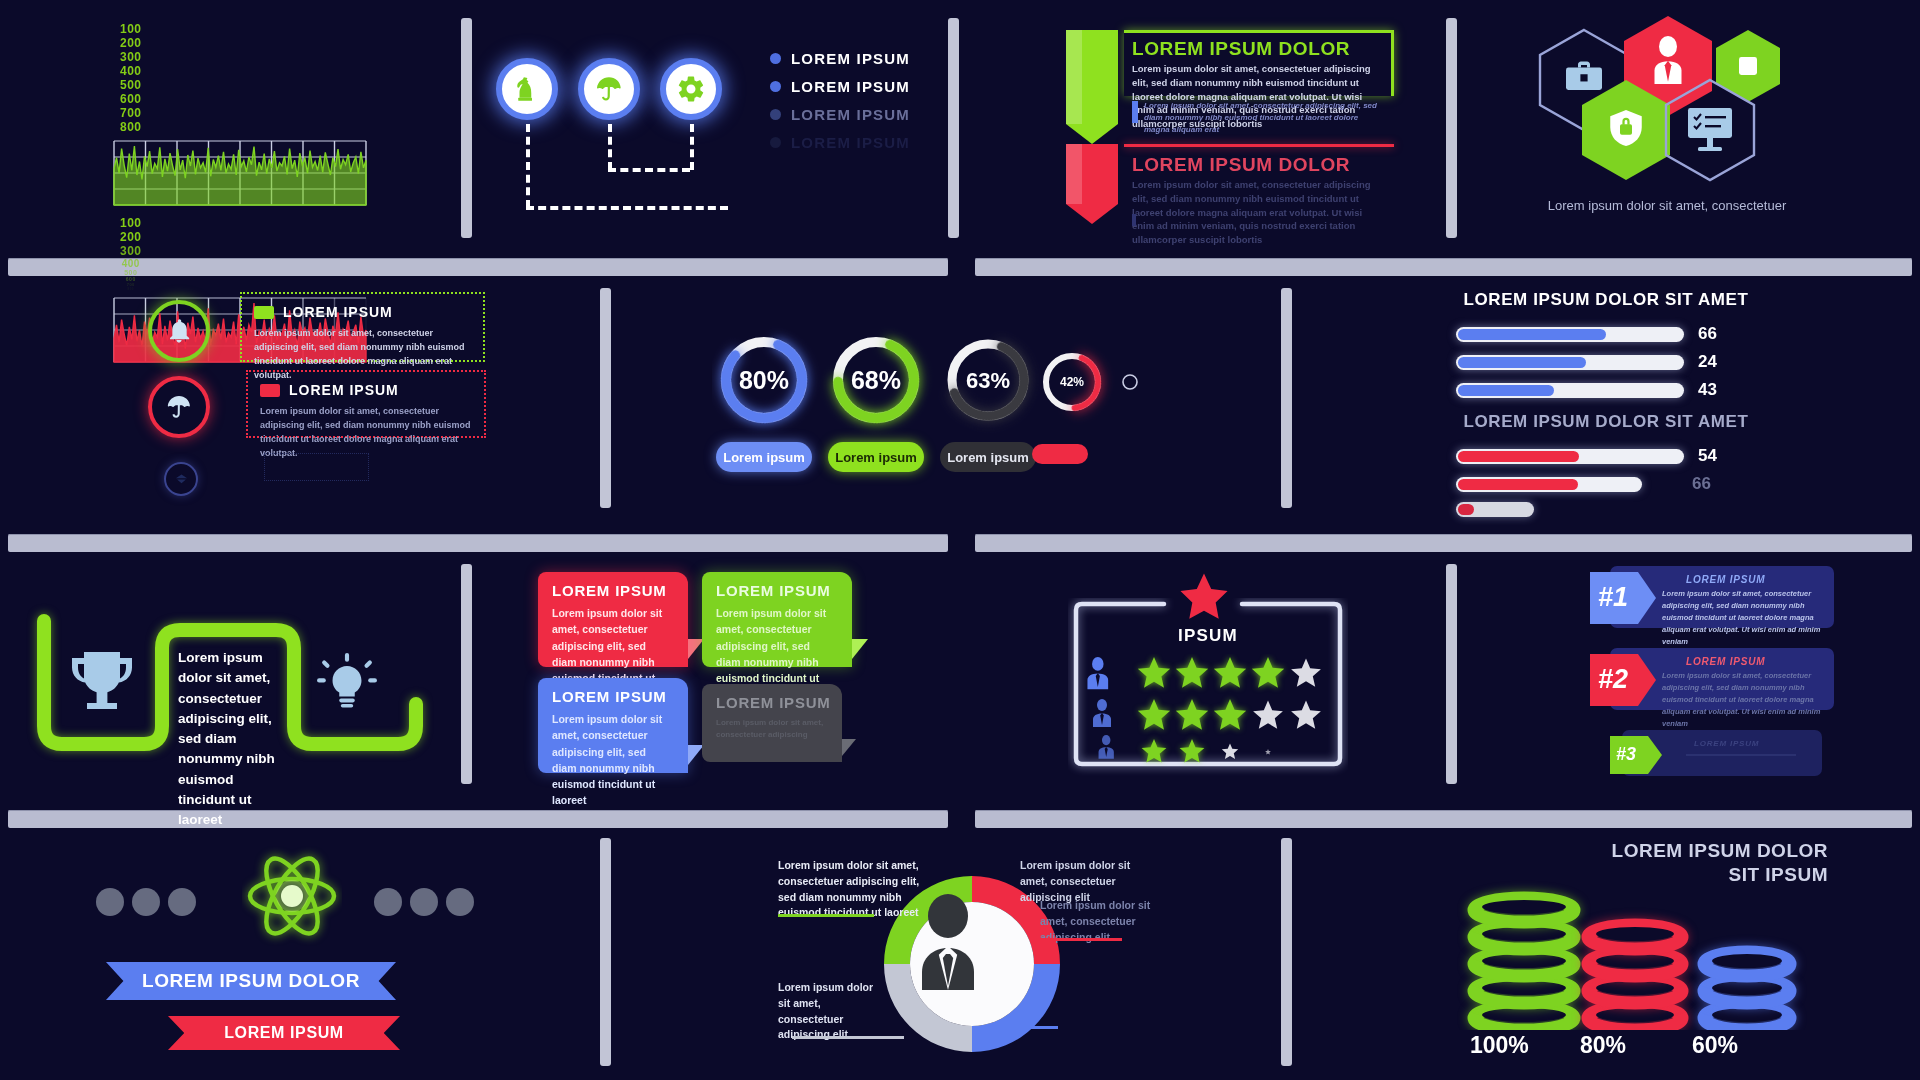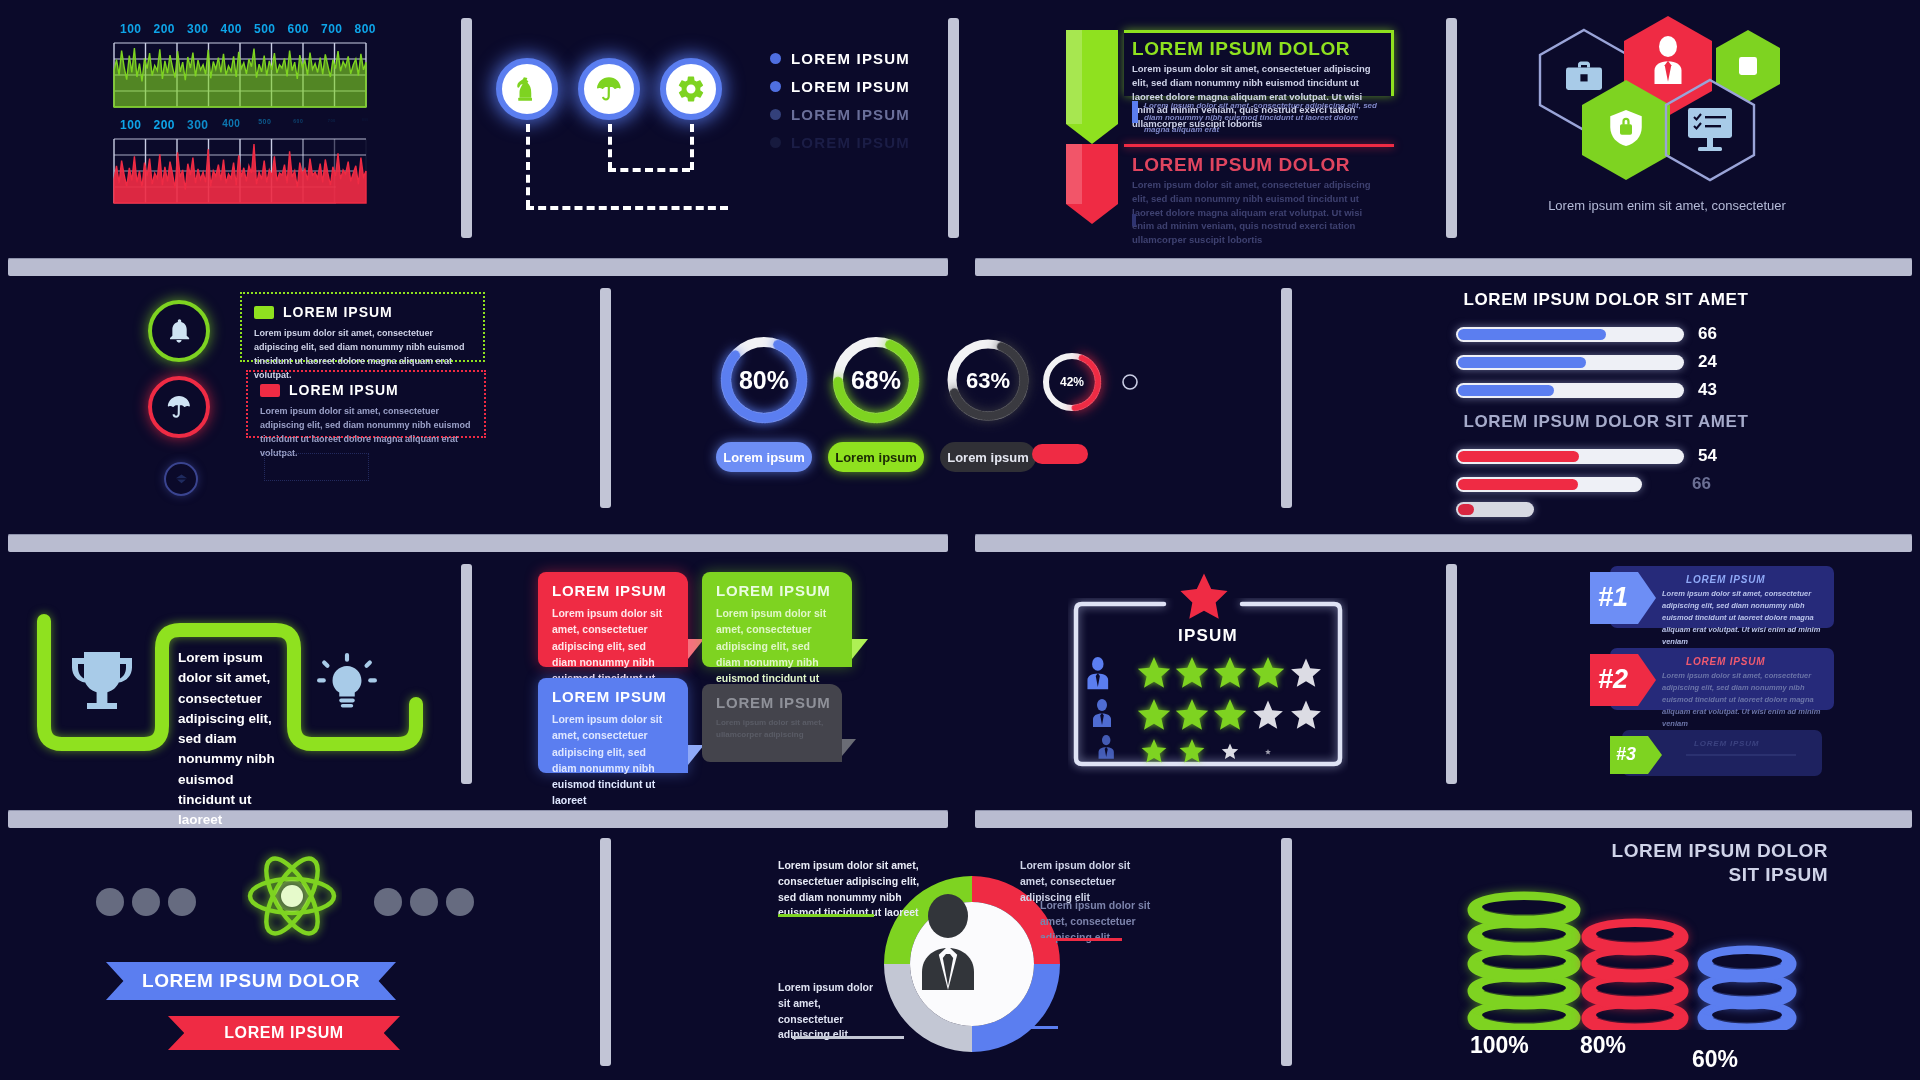--- a/index.html
+++ b/index.html
@@ -8,21 +8,21 @@
     width:1920px; height:1080px; position:relative; overflow:hidden;
     font-family:"Liberation Sans", sans-serif;
     background:#0b0a2a;
   }
   .panel { position:absolute; }
 
   
   .hdiv { position:absolute; height:18px; background:#b9bcd0; border-radius:2px;
           box-shadow:0 1px 0 #8e92ab inset; }
   .vdiv { position:absolute; width:11px; background:#c2c5d6; border-radius:3px; }
-  .axisrow { display:flex; color:#0ea5e9; font-size:12px; font-weight:bold; letter-spacing:.5px; }
+  .axisrow { display:flex; color:#84cc16; font-size:12px; font-weight:bold; letter-spacing:.5px;flex-direction:column; }
   .axisrow span { text-align:center; }
   .gridsvg { display:block; }
 
   
   .cnode { position:absolute; width:62px; height:62px; border-radius:50%;
            background:#fff; border:6px solid #5b7ef0;
            box-shadow:0 0 18px 4px rgba(91,126,240,.75);
            display:flex; align-items:center; justify-content:center; }
   .dashline { position:absolute; border-left:4px dashed #fff; }
   .dashline.h { border-left:0; border-top:4px dashed #fff; }
@@ -266,21 +266,21 @@
     <g transform="translate(166,94)">
       <rect x="0" y="0" width="44" height="30" rx="2.4" fill="#a8cbe8"></rect>
       <rect x="19" y="30" width="6" height="10" fill="#a8cbe8"></rect>
       <rect x="10" y="39" width="24" height="4" rx="1.6" fill="#a8cbe8"></rect>
       <path d="M6 9l2.5 2.5L13 6" stroke="#0b0a2a" stroke-width="2" fill="none"></path>
       <path d="M6 18l2.5 2.5L13 15" stroke="#0b0a2a" stroke-width="2" fill="none"></path>
       <rect x="17" y="8" width="21" height="2.4" fill="#0b0a2a"></rect>
       <rect x="17" y="17" width="16" height="2.4" fill="#0b0a2a"></rect>
     </g>
   </svg>
-  <div style="position:absolute; left:0; top:184px; width:290px; text-align:center; color:#b5bbd8; font-size:13px;">Lorem ipsum enim sit amet, consectetuer</div>
+  <div style="position:absolute; left:0; top:184px; width:290px; text-align:center; color:#b5bbd8; font-size:13px;">Lorem ipsum dolor sit amet, consectetuer</div>
 </div>
 
 <div class="panel" style="left:132px; top:286px; width:360px; height:220px;">
   <div class="ring" style="left:16px; top:14px; width:62px; height:62px; border:4px solid #7ed321; box-shadow:0 0 14px rgba(126,211,33,.7);">
     <svg width="28" height="28" viewBox="0 0 24 24" fill="#cfe3f3">
       <path d="M12 22c1.2 0 2.2-1 2.2-2.2H9.8C9.8 21 10.8 22 12 22zm6.6-6v-5.2c0-3.2-1.7-5.9-4.7-6.6v-.7c0-.8-.65-1.5-1.5-1.5S11 2.7 11 3.5v.7C8 4.9 6.3 7.6 6.3 10.8V16l-2 2v1h16.4v-1l-2.1-2z"></path>
     </svg>
   </div>
   <div class="ring" style="left:16px; top:90px; width:62px; height:62px; border:4px solid #ef2b44; box-shadow:0 0 14px rgba(239,43,68,.7);">
     <svg width="28" height="28" viewBox="0 0 24 24" fill="#cfe3f3">
@@ -425,21 +425,21 @@
   <div class="card" style="left:0; top:106px; width:150px; height:95px; background:#5b7ef0; border-radius:8px 12px 0 8px;
               box-shadow:0 0 14px rgba(91,126,240,.45);">
     <div class="ch" style="color:#fff; padding:10px 0 0 14px;">LOREM IPSUM</div>
     <div class="cb" style="color:#dfe7ff; padding:6px 16px 0 14px;">Lorem ipsum dolor sit amet, consectetuer adipiscing elit, sed diam nonummy nibh euismod tincidunt ut laoreet</div>
     <div style="position:absolute; right:-16px; bottom:8px; width:0; height:0;
                 border-top:20px solid #8fa9f7; border-right:16px solid transparent;"></div>
   </div>
 
   <div class="card" style="left:164px; top:112px; width:140px; height:78px; background:#44444c; border-radius:8px 12px 0 8px;">
     <div class="ch" style="color:#8f9199; padding:10px 0 0 14px;">LOREM IPSUM</div>
-    <div class="cb" style="color:#5a5c66; padding:6px 16px 0 14px; font-size:8px;">Lorem ipsum dolor sit amet, ullamcorper adipiscing</div>
+    <div class="cb" style="color:#5a5c66; padding:6px 16px 0 14px; font-size:8px;">Lorem ipsum dolor sit amet, consectetuer adipiscing</div>
     <div style="position:absolute; right:-14px; bottom:6px; width:0; height:0;
                 border-top:17px solid #6a6c75; border-right:14px solid transparent;"></div>
   </div>
 </div>
 
 <div class="panel" style="left:1068px; top:570px; width:290px; height:220px;">
   <svg width="280" height="200" viewBox="0 0 280 200" style="position:absolute; left:0; top:28px;">
     <path d="M14 6 L96 6 M174 6 L266 6 Q272 6 272 12 L272 160 Q272 166 266 166 L14 166 Q8 166 8 160 L8 12 Q8 6 14 6" fill="none" stroke="#dfe3f5" stroke-width="4.5" stroke-linecap="round" style="filter:drop-shadow(0 0 5px rgba(190,200,240,.7));"></path>
   </svg>
   <svg width="56" height="56" viewBox="0 0 24 24" fill="#ef2b44" style="position:absolute; left:108px; top:0;">
@@ -616,14 +616,14 @@
         <ellipse cx="291" cy="121" rx="43" ry="12" fill="none" stroke="#5b7ef0" stroke-width="13" style="filter: drop-shadow(rgba(91, 126, 240, 0.533) 0px 0px 5px);"></ellipse>
         <ellipse cx="291" cy="118" rx="35" ry="7" fill="#0b0a2a"></ellipse>
       </g>
       <g>
         <ellipse cx="291" cy="94" rx="43" ry="12" fill="none" stroke="#5b7ef0" stroke-width="13" style="filter: drop-shadow(rgba(91, 126, 240, 0.533) 0px 0px 5px);"></ellipse>
         <ellipse cx="291" cy="91" rx="35" ry="7" fill="#0b0a2a"></ellipse>
       </g>
     </svg>
   <div class="coilpct" style="left:14px;  top:198px; width:110px;">100%</div>
   <div class="coilpct" style="left:124px; top:198px; width:110px;">80%</div>
-  <div class="coilpct" style="left:236px; top:212px; width:110px;">60%</div>
+  <div class="coilpct" style="left:236px; top:198px; width:110px;">60%</div>
 </div>
 
 </body></html>

